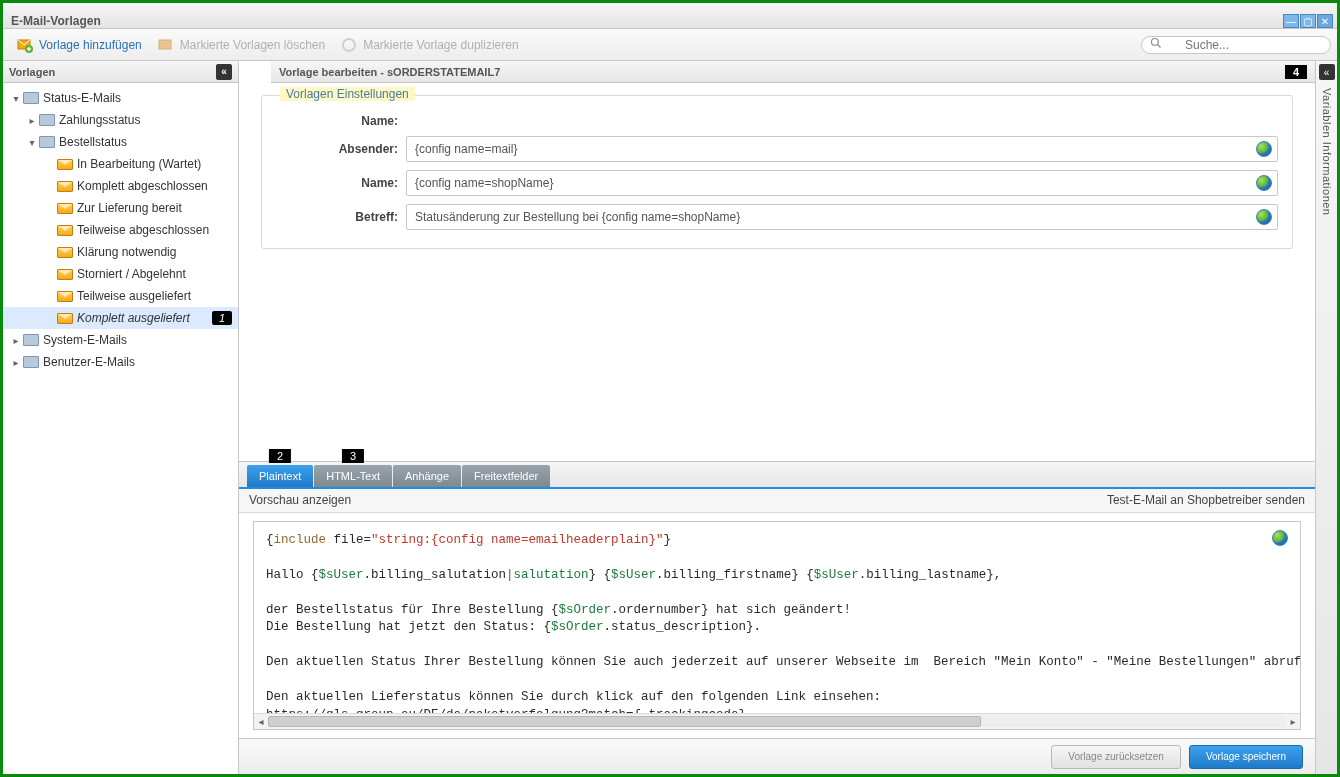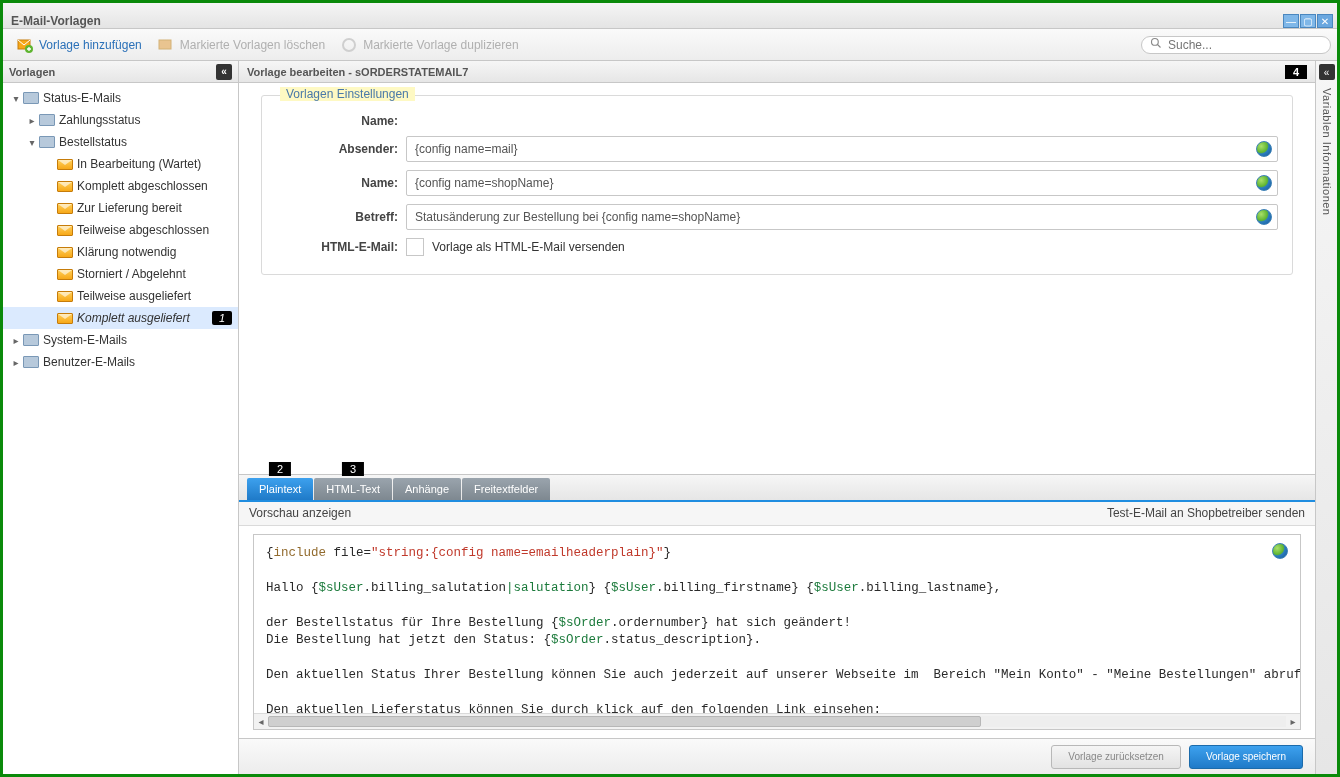--- a/index.html
+++ b/index.html
@@ -15,21 +15,21 @@
 .winbtn { width: 16px; height: 14px; background: #7fb7e8; border: 1px solid #4a87bf; display:flex; align-items:center; justify-content:center; color:#fff; font-size:10px; cursor:pointer; }
 .winbtn.close { background:#6aa7df; }
 
 
 .toolbar { display: flex; align-items: center; height: 32px; background: linear-gradient(#fafafa,#ededed); border-bottom: 1px solid #c7c7c7; padding: 0 6px; }
 .tbtn { display: flex; align-items: center; gap: 6px; height: 24px; padding: 0 8px; border-radius: 3px; cursor: pointer; }
 .tbtn.active { color: #2a70b8; }
 .tbtn.disabled { color: #b0b0b0; }
 .tbtn .ico { width:16px; height:16px; display:inline-block; }
 .spacer { flex: 1; }
-.search { width: 190px; height: 18px; border: 1px solid #c7c7c7; border-radius: 11px; background: #fff; display: flex; align-items: center; padding: 0 8px; color: #888; gap:6px; }
+.search { width: 190px; height: 18px; border: 1px solid #c7c7c7; border-radius: 11px; background: #fff; display: flex; align-items: center; padding: 0 8px; color: #888; gap:23px; }
 .search input { border: none; outline: none; flex: 1; font-size: 12px; background: transparent; }
 
 
 .main { flex: 1; display: flex; min-height: 0; }
 
 
 .sidebar { width: 236px; border-right: 1px solid #c7c7c7; display: flex; flex-direction: column; background:#fff; }
 .panelhdr { height: 22px; background: linear-gradient(#f6f6f6,#e6e6e6); border-bottom: 1px solid #c7c7c7; display: flex; align-items: center; padding: 0 6px; font-weight: bold; color: #555; font-size:11px; }
 .panelhdr .collapse { margin-left:auto; width:16px; height:16px; background:#333; color:#fff; display:flex; align-items:center; justify-content:center; font-size:10px; cursor:pointer; border-radius:2px; }
 .tree { flex:1; overflow:auto; padding: 4px 0; }
@@ -41,21 +41,21 @@
 .mailicon { width:16px; height:11px; background: linear-gradient(#ffcf5a,#f7a818); border:1px solid #c67c0a; border-radius:1px; margin-right:4px; position:relative; }
 .mailicon:after{content:"";position:absolute;left:0;right:0;top:0;border-left:7px solid transparent;border-right:7px solid transparent;border-top:5px solid rgba(255,255,255,.6);}
 .treelabel { flex:1; overflow:hidden; text-overflow:ellipsis; font-size:12px; }
 .lvl1 { padding-left: 6px; }
 .lvl2 { padding-left: 22px; }
 .lvl3 { padding-left: 40px; }
 .badge { position:absolute; right:6px; background:#000; color:#fff; font-size:11px; padding:1px 7px; border-radius:2px; }
 
 
 .content { flex:1; display:flex; flex-direction:column; min-width:0; }
-.contenthdr { height:22px; background:linear-gradient(#f6f6f6,#e6e6e6); border-bottom:1px solid #c7c7c7; display:flex; align-items:center; padding:0 8px; font-weight:bold; color:#555; font-size:11px; }
+.contenthdr { height:22px; background:linear-gradient(#f6f6f6,#e6e6e6); border-bottom:1px solid #c7c7c7; display:flex; align-items:center; padding:0 8px; font-weight:bold; color:#555; font-size:11px;margin-left:32px; }
 .contenthdr .hbadge { margin-left:auto; background:#000; color:#fff; padding:1px 8px; font-size:11px; }
 
 .formwrap { padding: 12px 22px 4px 22px; }
 .fieldset { border:1px solid #dadada; border-radius:3px; padding:18px 14px 10px 14px; position:relative; }
 .legend { position:absolute; top:-9px; left:18px; background:#fef9c3; padding:0 6px; color:#4a79a8; font-size:12px; }
 .frow { display:flex; align-items:center; margin-bottom:8px; }
 .flabel { width:130px; text-align:right; padding-right:8px; font-weight:bold; color:#444; font-size:12px; }
 .finput { flex:1; height:26px; border:1px solid #c7c7c7; border-radius:2px; background:#fff; padding:0 8px; display:flex; align-items:center; color:#555; position:relative; }
 .finput .globe { position:absolute; right:5px; top:4px; }
 .globe { width:16px; height:16px; border-radius:50%; background: radial-gradient(circle at 30% 30%, #a9e06a, #5fb531 45%, #2a7cc0 55%, #1a5a94); border:1px solid #3b7fb5; }
@@ -253,27 +253,20 @@
                 <span class="globe"></span>
               </div>
           </div>
           <div class="frow">
             <div class="flabel">Betreff:</div>
             <div class="finput">
                 <span>Statusänderung zur Bestellung bei {config name=shopName}</span>
                 <span class="globe"></span>
               </div>
           </div>
-          <div class="frow">
-            <div class="flabel">HTML-E-Mail:</div>
-            <div style="display:flex;align-items:center;flex:1;">
-              <div class="checkbox"></div>
-              <span>Vorlage als HTML-E-Mail versenden</span>
-            </div>
-          </div>
         </div>
       </div>
 
       <div style="flex:1"></div>
 
       <div class="tabbar">
         <div class="tab active">
           <span class="tabnum">2</span>
           <span>Plaintext</span>
         </div>

